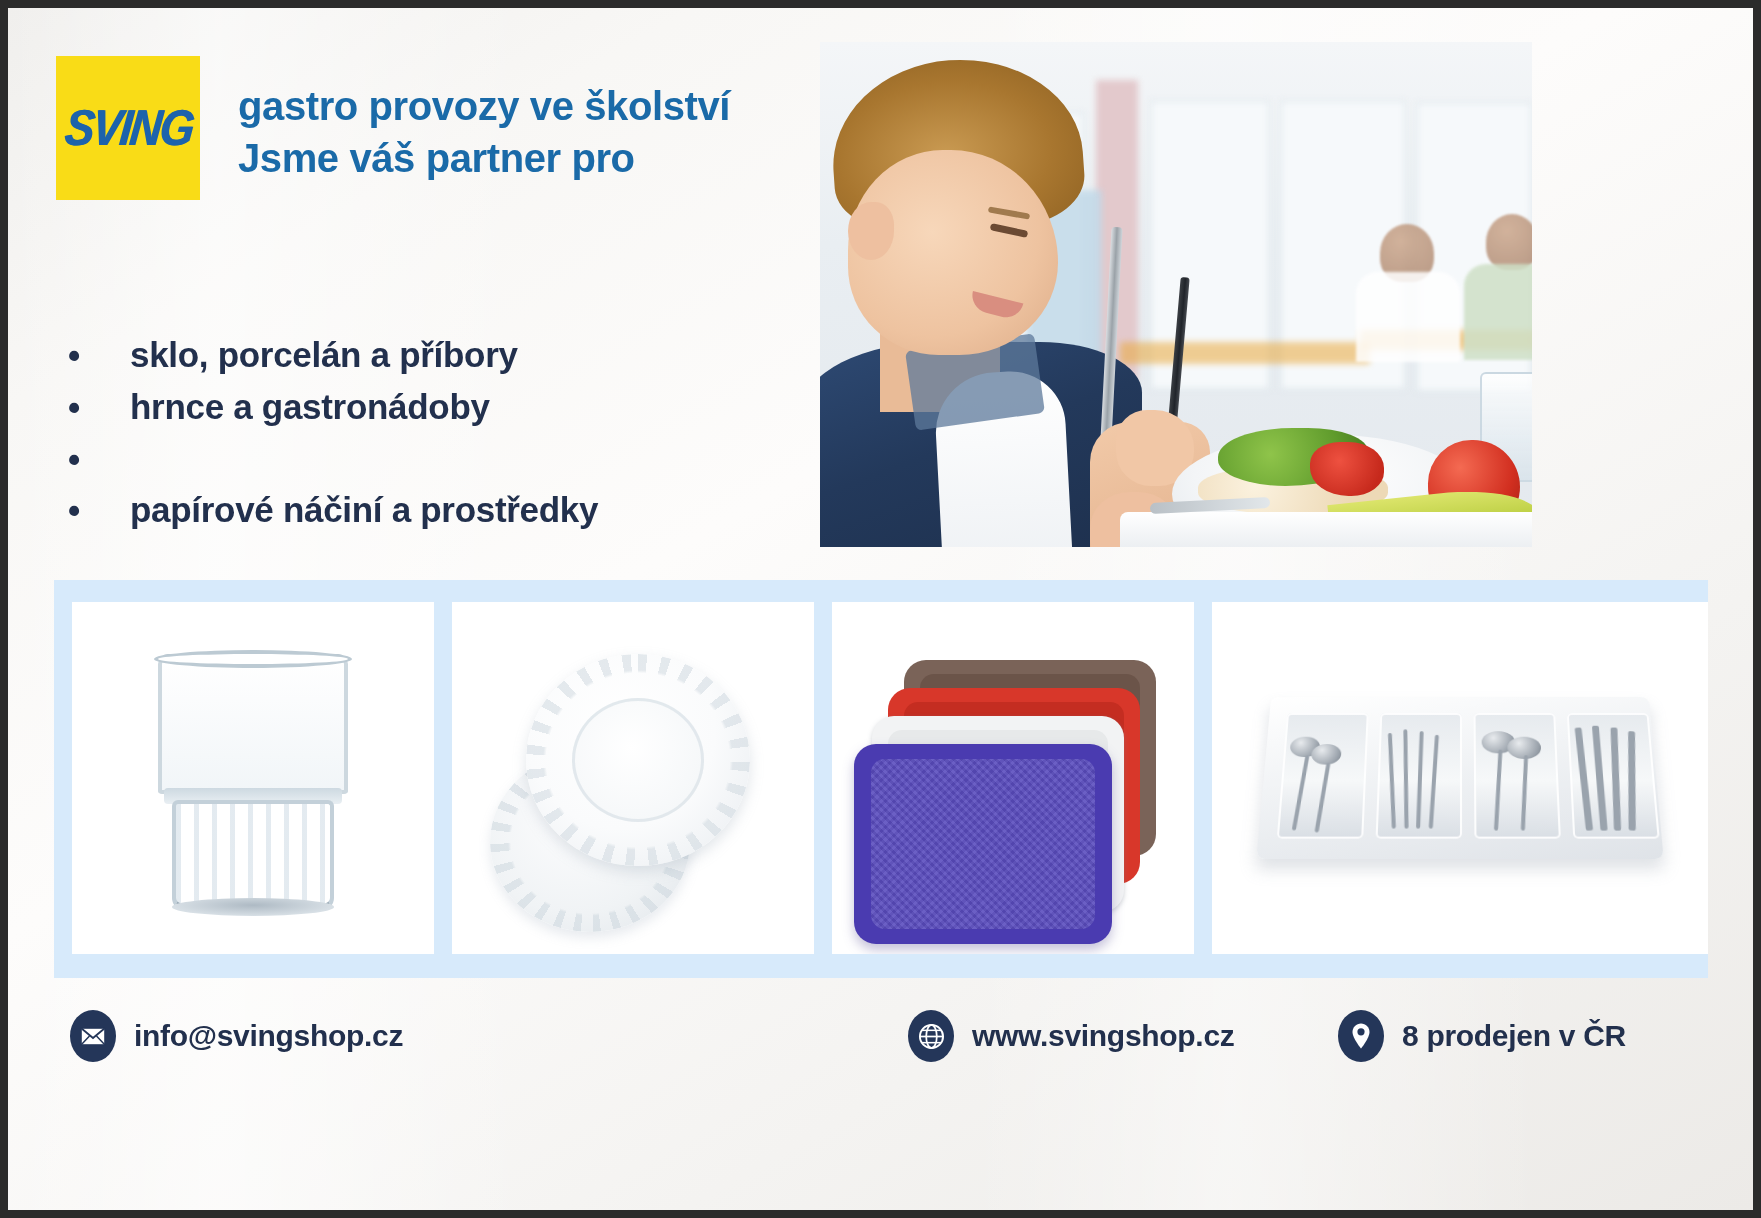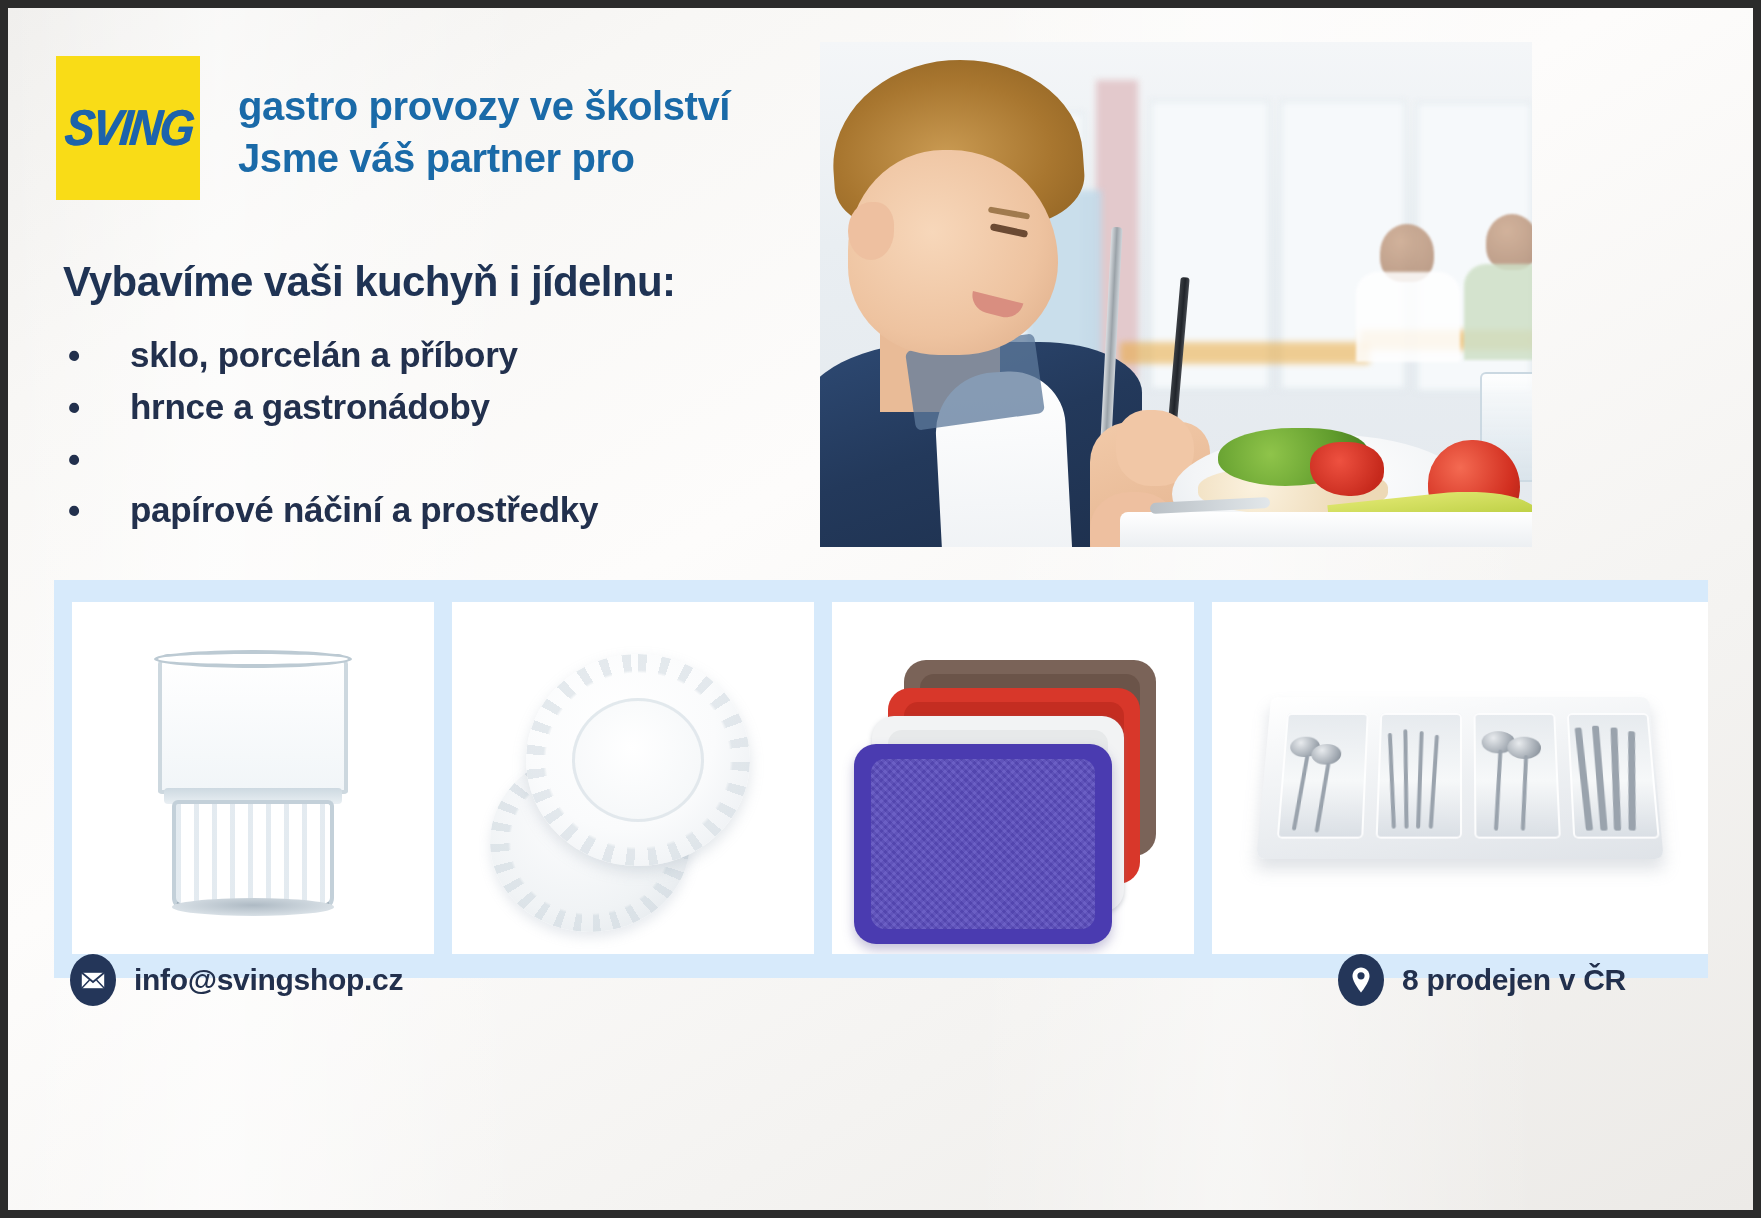--- a/index.html
+++ b/index.html
@@ -348,21 +348,21 @@
   .cutlery {
     position:absolute; width:4px; background:#9aa3ad; border-radius:2px;
   }
   .cut-head {
     position:absolute; border-radius:50%;
     background: radial-gradient(circle at 35% 30%, #e8ebee, #9ba3ac 70%, #767e87);
   }
 
   
   .footer {
-    position:absolute; left:0; top:924px; width:1388px; height:222px;
+    position:absolute; left:0; top:980px; width:1388px; height:222px;
   }
   .contact {
     position:absolute; display:flex; align-items:center; gap:18px;
   }
   .ci-circle {
     width:46px; height:52px; border-radius:50%;
     background:#243659;
     display:flex; align-items:center; justify-content:center;
     flex:0 0 46px;
   }
@@ -379,21 +379,20 @@
 
   <div class="logo-box">
     <span class="logo-text">SVING</span>
   </div>
 
   <div class="headline">
     <div>gastro provozy ve školství</div>
     <div>Jsme váš partner pro</div>
   </div>
 
-  <div class="subhead">Vybavíme vaši kuchyň i jídelnu:</div>
 
   <div class="bullets">
     <div class="bullet-row">
       <span class="bullet-dot">•</span>
       <span class="bullet-text">sklo, porcelán a příbory</span>
     </div>
     <div class="bullet-row">
       <span class="bullet-dot">•</span>
       <span class="bullet-text">hrnce a gastronádoby</span>
     </div>
@@ -528,20 +527,32 @@
         <svg width="26" height="19" viewBox="0 0 26 19" aria-hidden="true">
           <rect x="1" y="1" width="24" height="17" fill="#ffffff" stroke="#243659" stroke-width="1.6"></rect>
           <path d="M1 1 L13 11 L25 1" fill="none" stroke="#243659" stroke-width="1.8"></path>
           <path d="M1 18 L9.5 9 M25 18 L16.5 9" fill="none" stroke="#243659" stroke-width="1.5"></path>
         </svg>
       </span>
       <span class="ci-label">info@svingshop.cz</span>
     </div>
 
 
+    <div class="contact" style="left:900px;top:22px;">
+      <span class="ci-circle">
+        <svg width="27" height="27" viewBox="0 0 28 28" aria-hidden="true">
+          <circle cx="14" cy="14" r="12" fill="none" stroke="#ffffff" stroke-width="2"></circle>
+          <ellipse cx="14" cy="14" rx="5.5" ry="12" fill="none" stroke="#ffffff" stroke-width="1.8"></ellipse>
+          <line x1="2" y1="14" x2="26" y2="14" stroke="#ffffff" stroke-width="1.8"></line>
+          <line x1="4.2" y1="7.6" x2="23.8" y2="7.6" stroke="#ffffff" stroke-width="1.6"></line>
+          <line x1="4.2" y1="20.4" x2="23.8" y2="20.4" stroke="#ffffff" stroke-width="1.6"></line>
+        </svg>
+      </span>
+      <span class="ci-label">www.svingshop.cz</span>
+    </div>
 
     <div class="contact" style="left:1330px;top:22px;">
       <span class="ci-circle">
         <svg width="22" height="28" viewBox="0 0 22 28" aria-hidden="true">
           <path d="M11 1.5C6.3 1.5 2.5 5.3 2.5 10c0 6.2 8.5 16.5 8.5 16.5S19.5 16.2 19.5 10c0-4.7-3.8-8.5-8.5-8.5z" fill="#ffffff"></path>
           <circle cx="11" cy="9.8" r="3.6" fill="#243659"></circle>
         </svg>
       </span>
       <span class="ci-label">8 prodejen v ČR</span>
     </div>

